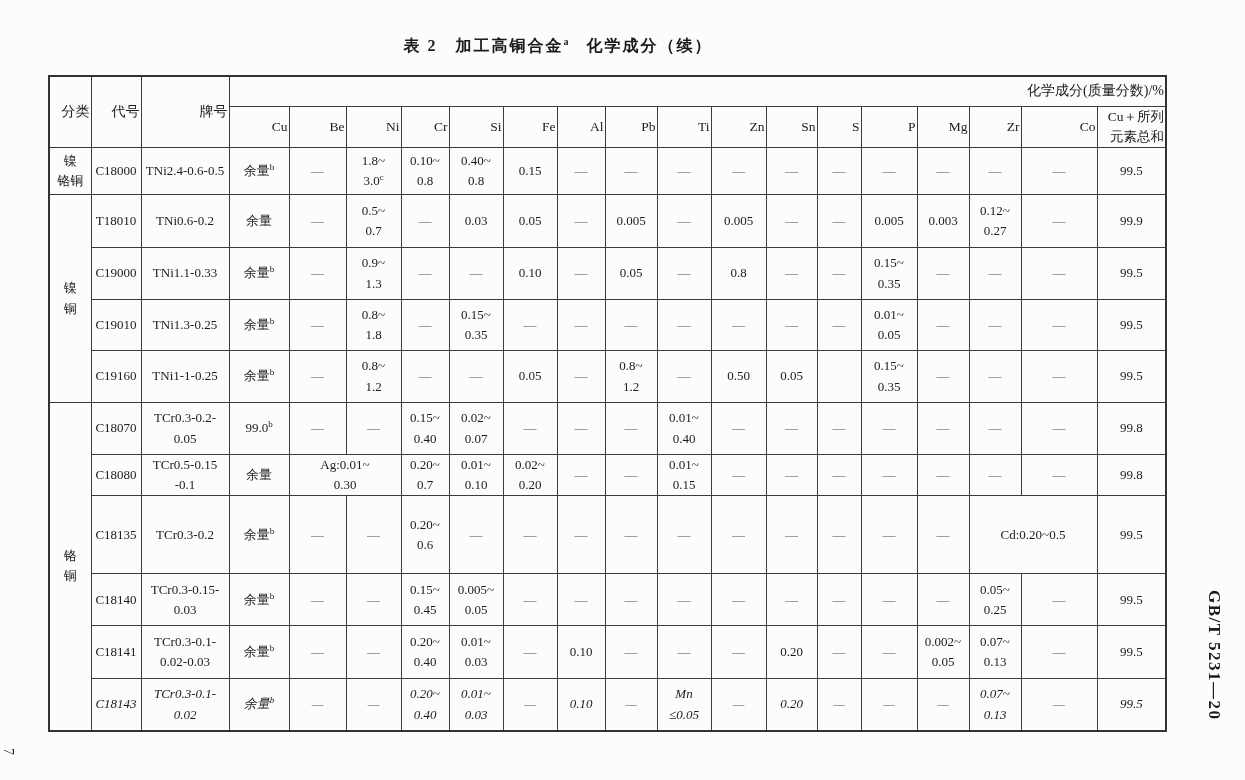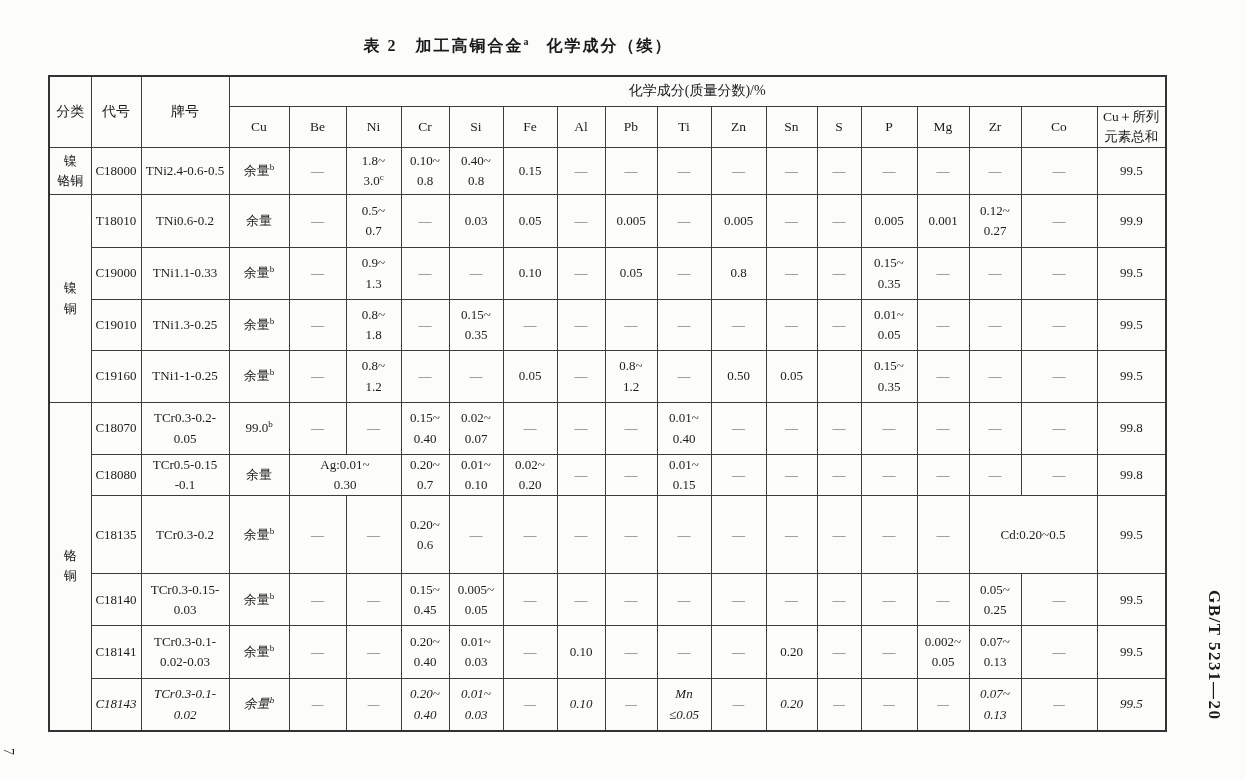--- a/index.html
+++ b/index.html
@@ -4,36 +4,36 @@
 <style>
   html,body{margin:0;padding:0;}
   body{background:#e9e9e7;}
   .page{
     position:relative;width:1245px;height:780px;overflow:hidden;
     background:#fcfcfa;color:#1b1b1b;
     font-family:"Liberation Serif","DejaVu Serif",serif;
   }
   .title{
     position:absolute;top:36px;left:0;width:1036px;text-align:center;
-    font-weight:bold;font-size:16px;letter-spacing:2px;
+    font-weight:bold;font-size:16px;letter-spacing:2px;padding-left:40px;
   }
   .title sup{font-size:10px;letter-spacing:0;}
   table.comp{
     position:absolute;left:48px;top:75px;
     border-collapse:collapse;table-layout:fixed;
     border:2px solid #333;
   }
   table.comp th,table.comp td{
     border:1px solid #3c3c3c;
     text-align:center;vertical-align:middle;
     font-weight:normal;padding:0 1px;
     font-size:13px;line-height:1.55;
     overflow:hidden;
   }
-  table.comp thead th{font-size:14px;}
+  table.comp thead th{font-size:14px;text-align:right;}
   table.comp thead tr.el-row th{font-size:13.5px;line-height:1.5;}
   .group-head{height:30px;}
   .class-cell{font-size:14px;line-height:1.7;}
   td.dash{color:#6e6e6e;}
   sup{font-size:9px;}
   .side-label{
     position:absolute;left:1224px;top:590px;
     transform:rotate(90deg);transform-origin:left top;
     font-weight:bold;font-size:17px;letter-spacing:1.5px;white-space:nowrap;
     font-family:"Liberation Serif","DejaVu Serif",serif;
@@ -135,21 +135,21 @@
           <td class="dash">—</td>
           <td>0.03</td>
           <td>0.05</td>
           <td class="dash">—</td>
           <td>0.005</td>
           <td class="dash">—</td>
           <td>0.005</td>
           <td class="dash">—</td>
           <td class="dash">—</td>
           <td>0.005</td>
-          <td>0.001</td>
+          <td>0.003</td>
           <td>0.12~<br>0.27</td>
           <td class="dash">—</td>
           <td>99.9</td>
         </tr>
         <tr style="height: 52px;">
           <td>C19000</td>
           <td>TNi1.1-0.33</td>
           <td>余量<sup>b</sup></td>
           <td class="dash">—</td>
           <td>0.9~<br>1.3</td>

